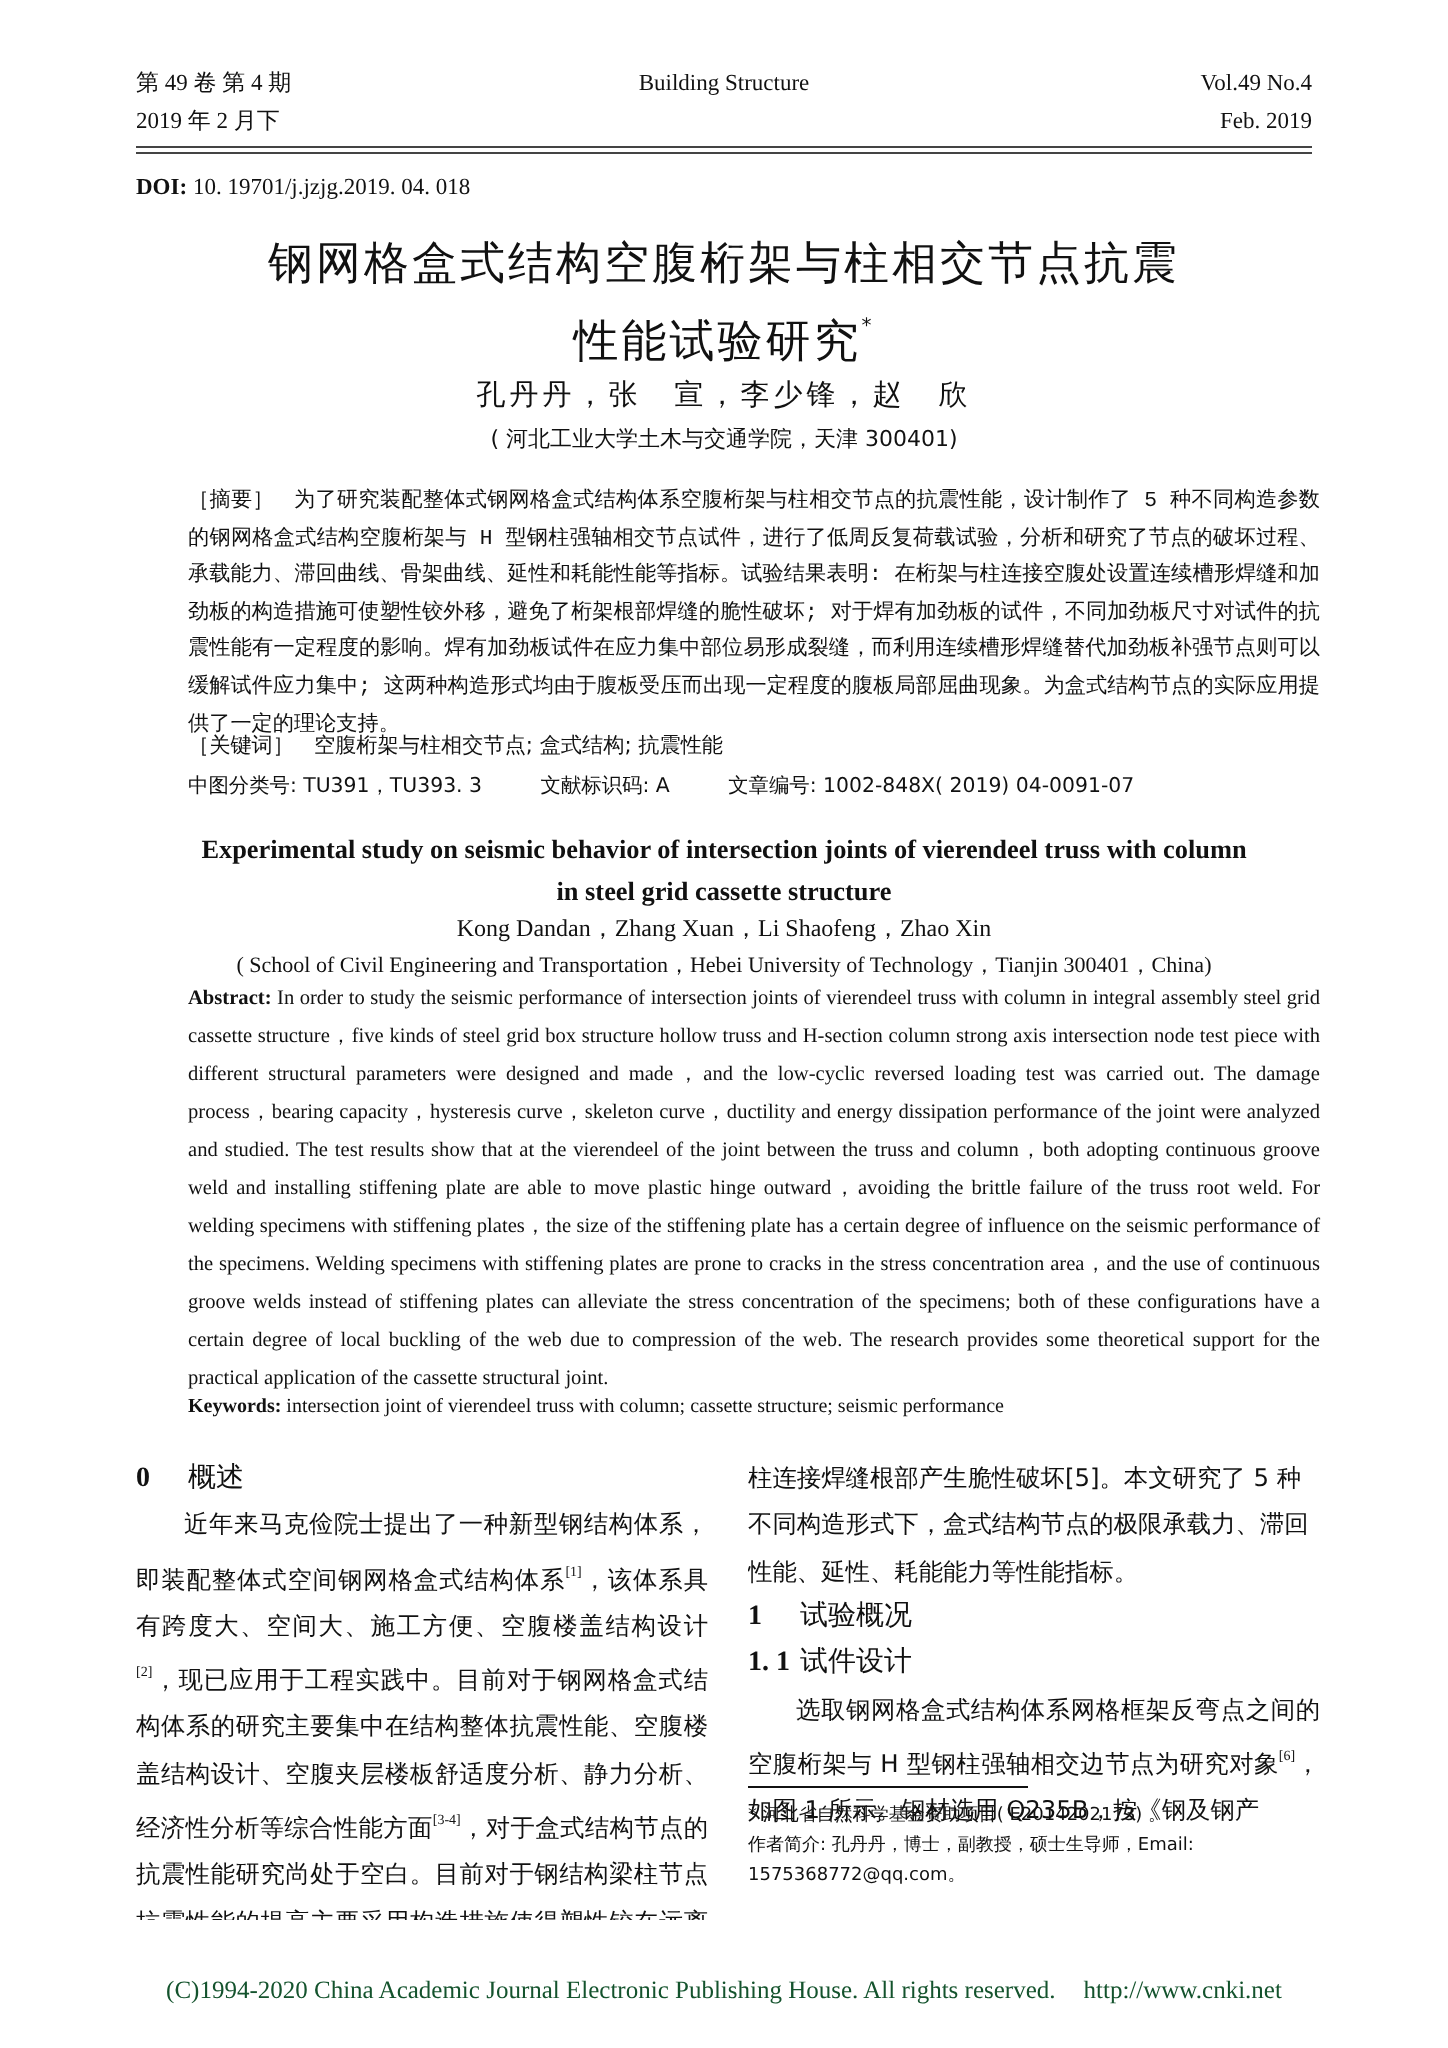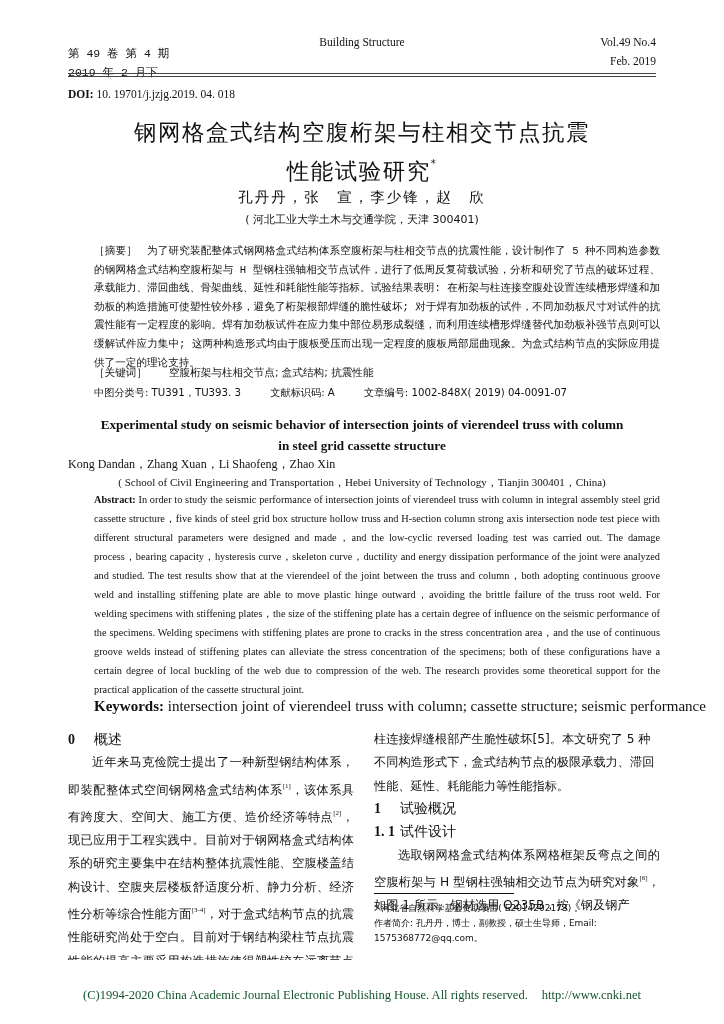--- a/index.html
+++ b/index.html
@@ -1,20 +1,20 @@
 <!DOCTYPE html>
 <html><head>
 <meta charset="utf-8">
 <style>
   html, body { margin: 0; padding: 0; background: #ffffff; }
   body { width: 724px; height: 1024px; position: relative; overflow: hidden;
          font-family: "Liberation Serif", "DejaVu Serif", serif; color: #111; }
   .abs { position: absolute; }
   .hdr { font-size: 11.5px; line-height: 16px; }
-  .hdr-left { left: 68px; top: 46px; font-family: Liberation Mono, monospace; }
+  .hdr-left { left: 68px; top: 34px; }
   .hdr-center { left: 262px; width: 200px; top: 34px; text-align: center; }
   .hdr-center .cn { letter-spacing: 12px; padding-left: 12px; font-family: "DejaVu Sans", sans-serif; font-size: 11px; }
   .hdr-right { right: 68px; top: 34px; text-align: right; }
   .hdr-row { height: 19px; }
   .rule1 { left: 68px; width: 588px; top: 73px; height: 0; border-top: 1.5px solid #444; }
   .rule2 { left: 68px; width: 588px; top: 76px; height: 0; border-top: 1px solid #444; }
   .doi { left: 68px; top: 88px; font-size: 11.5px; }
   .doi b { font-weight: bold; }
   .title { left: 68px; width: 588px; top: 116px; text-align: center;
            font-family: "DejaVu Sans", sans-serif; font-size: 22.5px; line-height: 32px; letter-spacing: 1.5px; }
@@ -24,25 +24,25 @@
   .affil { left: 68px; width: 588px; top: 212px; text-align: center;
            font-family: "DejaVu Sans", sans-serif; font-size: 11px; }
   .cn-abs { left: 94px; width: 566px; top: 242px; font-family: Liberation Mono, monospace;
             font-size: 10.6px; line-height: 18.6px; text-align: justify; }
   .cn-abs .lbl { margin-right: 10px; }
   .kw-cn { left: 94px; top: 366px; font-family: "DejaVu Sans", sans-serif; font-size: 10.6px; }
   .cls-line { left: 94px; top: 386px; font-family: "DejaVu Sans", sans-serif; font-size: 10.2px; }
   .cls-line span.item { margin-right: 26px; }
   .en-title { left: 68px; width: 588px; top: 414px; text-align: center; font-weight: bold;
               font-size: 13.2px; line-height: 21px; }
-  .en-authors { left: 68px; width: 588px; top: 456px; font-size: 12px; }
+  .en-authors { left: 68px; width: 588px; top: 456px; text-align: center; font-size: 12px; }
   .en-affil { left: 68px; width: 588px; top: 475px; text-align: center; font-size: 11px; }
   .en-abs { left: 94px; width: 566px; top: 490px; font-size: 10.3px; line-height: 19px; text-align: justify; }
   .en-abs b { font-weight: bold; }
-  .kw-en { left: 94px; top: 698px; font-size: 15px; }
+  .kw-en { left: 94px; top: 698px; font-size: 10px; }
   .kw-en b { font-weight: bold; }
   .col { font-family: "DejaVu Sans", sans-serif; font-size: 12.2px; line-height: 23.3px; }
   .col-left { left: 68px; width: 286px; top: 728px; text-align: justify; }
   .col-right { left: 374px; width: 286px; top: 728px; text-align: justify; }
   .sec { font-size: 14px; }
   .sec .num { display: inline-block; width: 26px; font-family: "Liberation Serif", serif; font-weight: bold; }
   .sec .num.sub { width: 26px; }
   .para { text-indent: 24px; }
   sup.ref { font-size: 7px; vertical-align: 6px; font-family: "Liberation Serif", serif; }
   .fn-rule { left: 374px; width: 140px; top: 893px; border-top: 1px solid #111; }
@@ -73,42 +73,42 @@
 
 <div class="abs title">
   <div>钢网格盒式结构空腹桁架与柱相交节点抗震</div>
   <div><span>性能试验研究</span><sup>*</sup></div>
 </div>
 <div class="abs authors">孔丹丹，张　宣，李少锋，赵　欣</div>
 <div class="abs affil">( 河北工业大学土木与交通学院，天津 300401)</div>
 
 <div class="abs cn-abs"><span class="lbl">［摘要］</span><span>为了研究装配整体式钢网格盒式结构体系空腹桁架与柱相交节点的抗震性能，设计制作了 5 种不同构造参数的钢网格盒式结构空腹桁架与 H 型钢柱强轴相交节点试件，进行了低周反复荷载试验，分析和研究了节点的破坏过程、承载能力、滞回曲线、骨架曲线、延性和耗能性能等指标。试验结果表明: 在桁架与柱连接空腹处设置连续槽形焊缝和加劲板的构造措施可使塑性铰外移，避免了桁架根部焊缝的脆性破坏; 对于焊有加劲板的试件，不同加劲板尺寸对试件的抗震性能有一定程度的影响。焊有加劲板试件在应力集中部位易形成裂缝，而利用连续槽形焊缝替代加劲板补强节点则可以缓解试件应力集中; 这两种构造形式均由于腹板受压而出现一定程度的腹板局部屈曲现象。为盒式结构节点的实际应用提供了一定的理论支持。</span></div>
 
-<div class="abs kw-cn"><span style="margin-right:22px">［关键词］</span><span>空腹桁架与柱相交节点; 盒式结构; 抗震性能</span></div>
+<div class="abs kw-cn"><span style="margin-right:10px">［关键词］</span><span>空腹桁架与柱相交节点; 盒式结构; 抗震性能</span></div>
 
 <div class="abs cls-line">
   <span class="item">中图分类号: TU391，TU393. 3</span>
   <span class="item">文献标识码: A</span>
   <span>文章编号: 1002-848X( 2019) 04-0091-07</span>
 </div>
 
 <div class="abs en-title">
   <div>Experimental study on seismic behavior of intersection joints of vierendeel truss with column</div>
   <div>in steel grid cassette structure</div>
 </div>
 <div class="abs en-authors">Kong Dandan，Zhang Xuan，Li Shaofeng，Zhao Xin</div>
 <div class="abs en-affil">( School of Civil Engineering and Transportation，Hebei University of Technology，Tianjin 300401，China)</div>
 
 <div class="abs en-abs"><b>Abstract:</b><span> In order to study the seismic performance of intersection joints of vierendeel truss with column in integral assembly steel grid cassette structure，five kinds of steel grid box structure hollow truss and H-section column strong axis intersection node test piece with different structural parameters were designed and made，and the low-cyclic reversed loading test was carried out. The damage process，bearing capacity，hysteresis curve，skeleton curve，ductility and energy dissipation performance of the joint were analyzed and studied. The test results show that at the vierendeel of the joint between the truss and column，both adopting continuous groove weld and installing stiffening plate are able to move plastic hinge outward，avoiding the brittle failure of the truss root weld. For welding specimens with stiffening plates，the size of the stiffening plate has a certain degree of influence on the seismic performance of the specimens. Welding specimens with stiffening plates are prone to cracks in the stress concentration area，and the use of continuous groove welds instead of stiffening plates can alleviate the stress concentration of the specimens; both of these configurations have a certain degree of local buckling of the web due to compression of the web. The research provides some theoretical support for the practical application of the cassette structural joint.</span></div>
 
 <div class="abs kw-en"><b>Keywords:</b><span> intersection joint of vierendeel truss with column; cassette structure; seismic performance</span></div>
 
 <div class="abs col col-left">
   <div class="sec"><span class="num">0</span><span>概述</span></div>
-  <div class="para"><span>近年来马克俭院士提出了一种新型钢结构体系，即装配整体式空间钢网格盒式结构体系</span><sup class="ref">[1]</sup><span>，该体系具有跨度大、空间大、施工方便、造价经济等特点</span><sup class="ref">[2]</sup><span>，现已应用于工程实践中。目前对于钢网格盒式结构体系的研究主要集中在结构整体抗震性能、空腹楼盖结构设计、空腹夹层楼板舒适度分析、静力分析、经济性分析等综合性能方面</span><sup class="ref">[3-4]</sup><span>，对于盒式结构节点的抗震性能研究尚处于空白。目前对于钢结构梁柱节点抗震性能的提高主要采用构造措施使得塑性铰在远离节点区域的梁段处形成，从而避免梁柱连接焊缝根部产生脆性破坏</span></div>
+  <div class="para"><span>近年来马克俭院士提出了一种新型钢结构体系，即装配整体式空间钢网格盒式结构体系</span><sup class="ref">[1]</sup><span>，该体系具有跨度大、空间大、施工方便、空腹楼盖结构设计</span><sup class="ref">[2]</sup><span>，现已应用于工程实践中。目前对于钢网格盒式结构体系的研究主要集中在结构整体抗震性能、空腹楼盖结构设计、空腹夹层楼板舒适度分析、静力分析、经济性分析等综合性能方面</span><sup class="ref">[3-4]</sup><span>，对于盒式结构节点的抗震性能研究尚处于空白。目前对于钢结构梁柱节点抗震性能的提高主要采用构造措施使得塑性铰在远离节点区域的梁段处形成，从而避免梁柱连接焊缝根部产生脆性破坏</span></div>
 </div>
 
 <div class="abs col col-right" style="top: 797px;">
   <div class="sec"><span class="num">1</span><span>试验概况</span></div>
   <div class="sec"><span class="num sub">1. 1</span><span>试件设计</span></div>
   <div class="para"><span>选取钢网格盒式结构体系网格框架反弯点之间的空腹桁架与 H 型钢柱强轴相交边节点为研究对象</span><sup class="ref">[6]</sup><span>，如图 1 所示。钢材选用 Q235B，按《钢及钢产</span></div>
 </div>
 
 <div class="abs fn-rule"></div>
 <div class="abs footnote">

